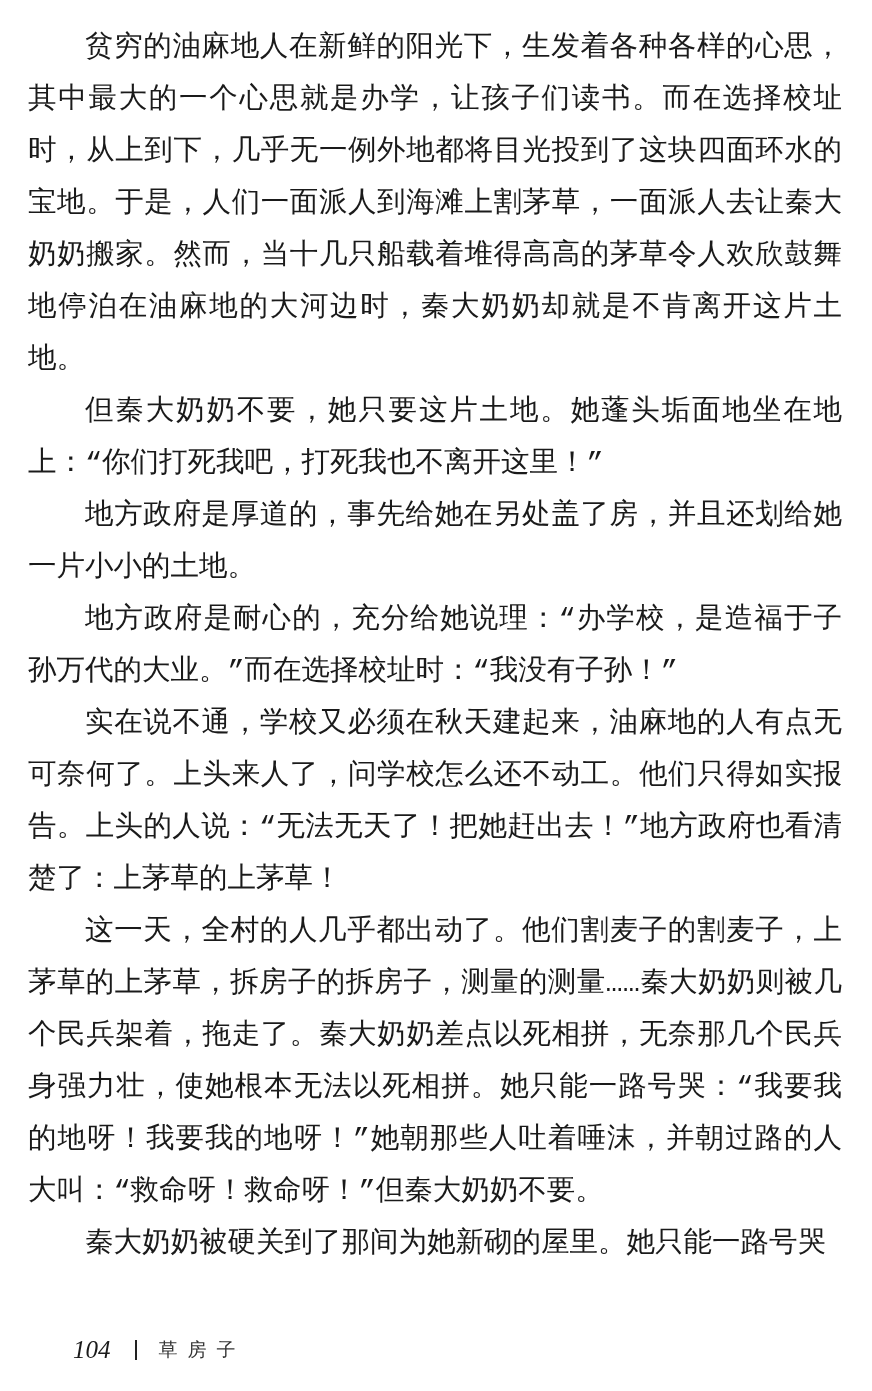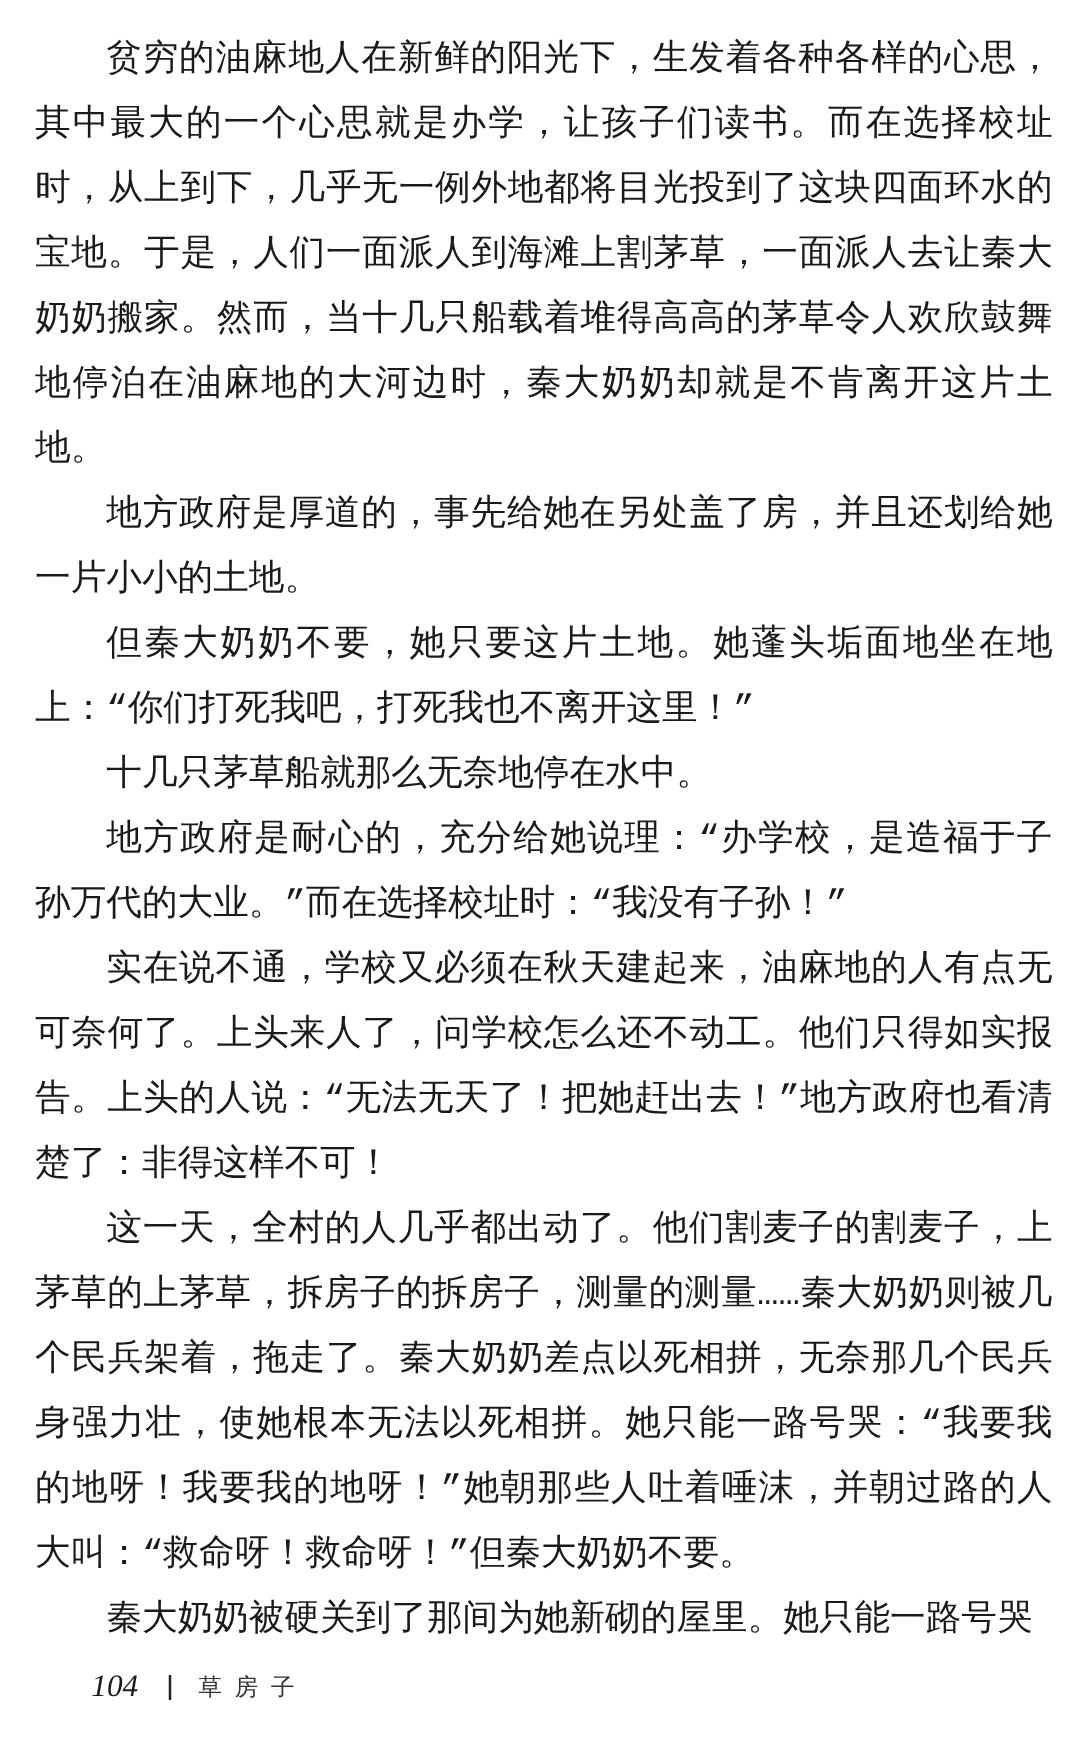--- a/index.html
+++ b/index.html
@@ -18,25 +18,24 @@
   }
   .page-num { font-style: italic; font-size: 25px; }
   .sep { width: 2px; height: 20px; background: #222; margin: 0 22px 0 24px; }
   .book-title { font-family: "DejaVu Sans", sans-serif; font-size: 19px; letter-spacing: 10px; color: #333; }
 </style>
 </head>
 <body>
 
 <div class="page">
   <p class="para">贫穷的油麻地人在新鲜的阳光下，生发着各种各样的心思，其中最大的一个心思就是办学，让孩子们读书。而在选择校址时，从上到下，几乎无一例外地都将目光投到了这块四面环水的宝地。于是，人们一面派人到海滩上割茅草，一面派人去让秦大奶奶搬家。然而，当十几只船载着堆得高高的茅草令人欢欣鼓舞地停泊在油麻地的大河边时，秦大奶奶却就是不肯离开这片土地。</p>
+  <p class="para">但秦大奶奶不要，她只要这片土地。她蓬头垢面地坐在地上：“你们打死我吧，打死我也不离开这里！”</p>
   <p class="para">地方政府是厚道的，事先给她在另处盖了房，并且还划给她一片小小的土地。</p>
-  <p class="para">但秦大奶奶不要，她只要这片土地。她蓬头垢面地坐在地上：“你们打死我吧，打死我也不离开这里！”</p>
-  <p class="para">十几只茅草船就那么无奈地停在水中。</p>
   <p class="para">地方政府是耐心的，充分给她说理：“办学校，是造福于子孙万代的大业。”而在选择校址时：“我没有子孙！”</p>
-  <p class="para">实在说不通，学校又必须在秋天建起来，油麻地的人有点无可奈何了。上头来人了，问学校怎么还不动工。他们只得如实报告。上头的人说：“无法无天了！把她赶出去！”地方政府也看清楚了：非得这样不可！</p>
+  <p class="para">实在说不通，学校又必须在秋天建起来，油麻地的人有点无可奈何了。上头来人了，问学校怎么还不动工。他们只得如实报告。上头的人说：“无法无天了！把她赶出去！”地方政府也看清楚了：上茅草的上茅草！</p>
   <p class="para">这一天，全村的人几乎都出动了。他们割麦子的割麦子，上茅草的上茅草，拆房子的拆房子，测量的测量……秦大奶奶则被几个民兵架着，拖走了。秦大奶奶差点以死相拼，无奈那几个民兵身强力壮，使她根本无法以死相拼。她只能一路号哭：“我要我的地呀！我要我的地呀！”她朝那些人吐着唾沫，并朝过路的人大叫：“救命呀！救命呀！”但秦大奶奶不要。</p>
   <p class="para">秦大奶奶被硬关到了那间为她新砌的屋里。她只能一路号哭</p>
 </div>
 
 <div class="footer">
   <span class="page-num">104</span>
   <span class="sep"></span>
   <span class="book-title">草房子</span>
 </div>
 

